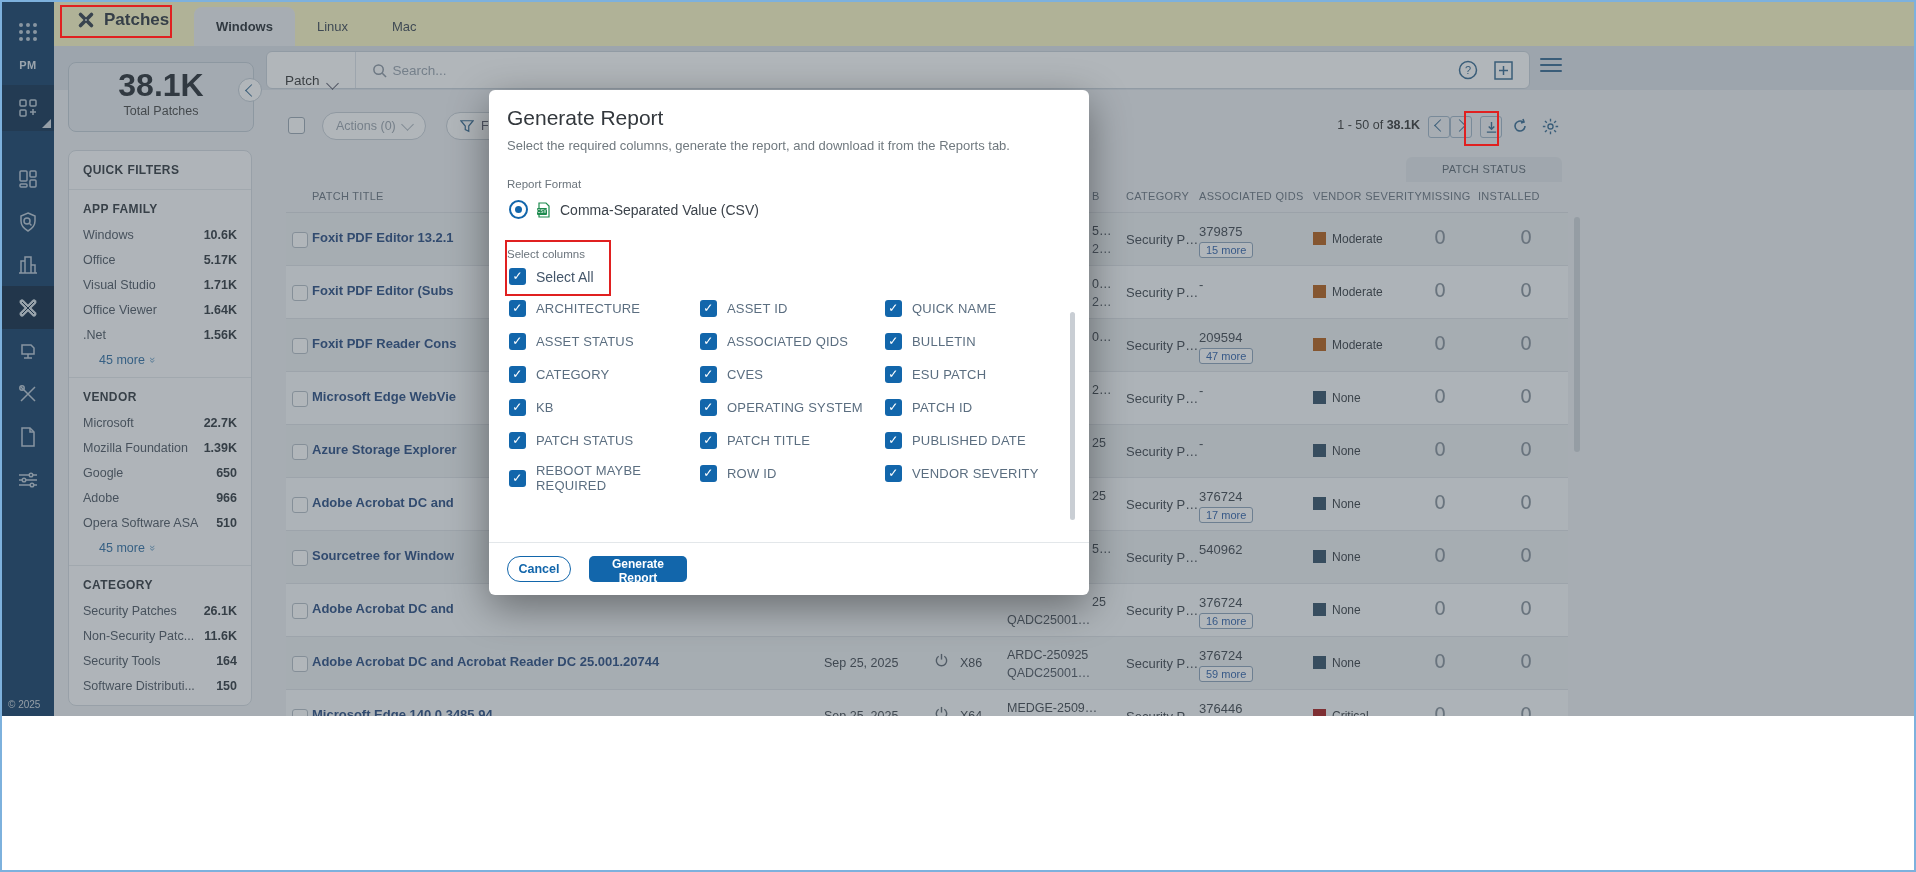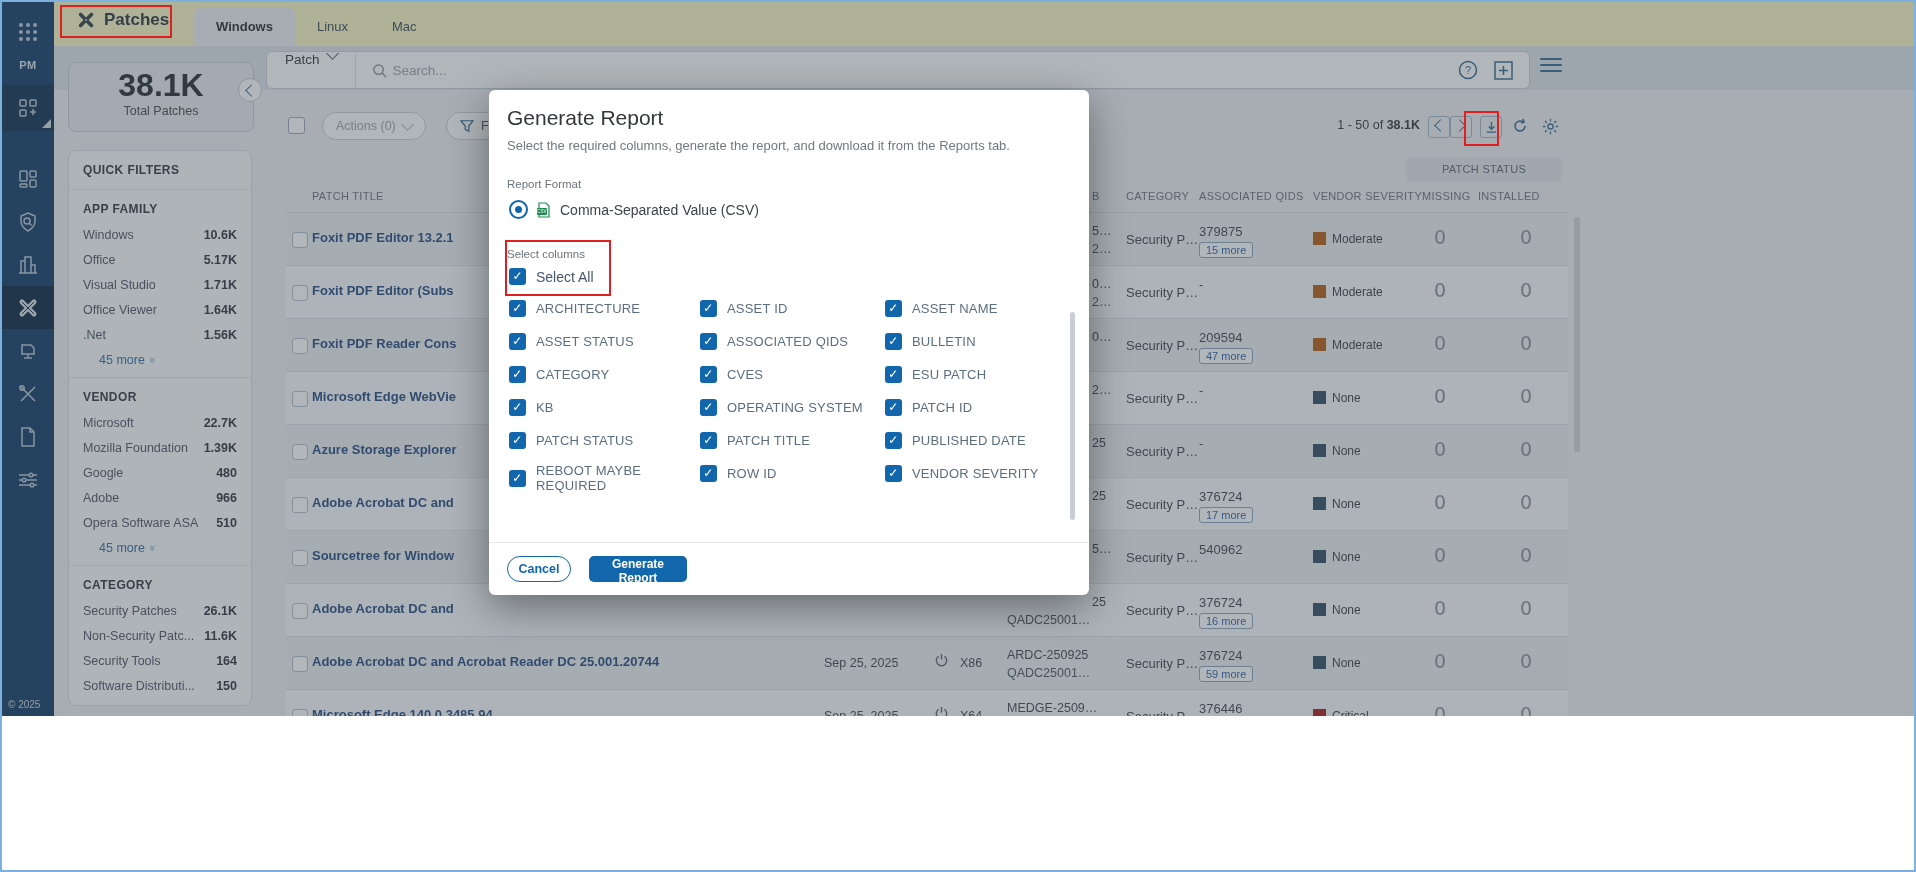--- a/index.html
+++ b/index.html
@@ -17,21 +17,21 @@
   .copyright{position:absolute;left:6px;bottom:6px;color:#cfd6dd;font-size:10px;}
   
   .header{position:absolute;left:52px;top:0;width:1860px;height:44px;background:#fef9c3;border-bottom:1px solid #cdd4db;z-index:5;}
   .page-title{position:absolute;left:22px;top:8px;display:flex;align-items:center;gap:8px;color:#2b333c;font-size:17px;font-weight:bold;}
   .tabs{position:absolute;left:140px;top:0;height:44px;display:flex;align-items:flex-end;}
   .tab{padding:12px 22px;font-size:13px;color:#3c4550;}
   .tab.active{background:#eef0f3;border-radius:8px 8px 0 0;font-weight:bold;color:#23292f;}
   
   .topbar{position:absolute;left:52px;top:44px;width:1860px;height:44px;background:#dde2e8;z-index:5;}
   .searchbar{position:absolute;left:212px;top:5px;width:1262px;height:36px;background:#fff;border:1px solid #c9d1d9;border-radius:6px;display:flex;align-items:center;}
-  .scope{display:flex;align-items:flex-start;gap:8px;padding:0 18px;font-size:13.5px;color:#333;border-right:1px solid #dde2e8;height:100%;}
+  .scope{display:flex;align-items:flex-end;gap:8px;padding:0 18px;font-size:13.5px;color:#333;border-right:1px solid #dde2e8;height:100%;}
   .chev{width:8px;height:8px;border-right:1.6px solid #556;border-bottom:1.6px solid #556;transform:rotate(45deg);margin-top:-3px;}
   .search-in{display:flex;align-items:center;gap:6px;padding:0 16px;color:#98a2ad;font-size:13.5px;flex:1;}
   .bar-icons{display:flex;align-items:center;gap:16px;padding-right:16px;}
   .hamburger{position:absolute;left:1486px;top:12px;width:22px;display:flex;flex-direction:column;gap:4px;}
   .hamburger span{height:2px;background:#33678f;border-radius:1px;}
   
   .summary-card{position:absolute;left:66px;top:60px;width:184px;height:68px;background:#e7ebf0;border:1px solid #c2cbd4;border-radius:8px;text-align:center;z-index:6;}
   .summary-value{font-size:32px;font-weight:bold;color:#23292f;margin-top:4px;}
   .summary-label{font-size:12.5px;color:#444;}
   .collapse-btn{position:absolute;left:236px;top:76px;width:22px;height:22px;border-radius:50%;background:#fff;border:1px solid #c2cbd4;display:flex;align-items:center;justify-content:center;z-index:7;}
@@ -298,21 +298,21 @@
           <b>22.7K</b>
         </div>
 
         <div class="qf-item">
           <span>Mozilla Foundation</span>
           <b>1.39K</b>
         </div>
 
         <div class="qf-item">
           <span>Google</span>
-          <b>480</b>
+          <b>650</b>
         </div>
 
         <div class="qf-item">
           <span>Adobe</span>
           <b>966</b>
         </div>
 
         <div class="qf-item">
           <span>Opera Software ASA</span>
           <b>510</b>
@@ -699,21 +699,21 @@
         <div class="mitem">
           <span class="cbx">✓</span>
           <span>ROW ID</span>
         </div>
 
     </div>
     <div class="mcol mcol3">
 
         <div class="mitem">
           <span class="cbx">✓</span>
-          <span>ASSET NAME</span>
+          <span>QUICK NAME</span>
         </div>
 
         <div class="mitem">
           <span class="cbx">✓</span>
           <span>BULLETIN</span>
         </div>
 
         <div class="mitem">
           <span class="cbx">✓</span>
           <span>ESU PATCH</span>

